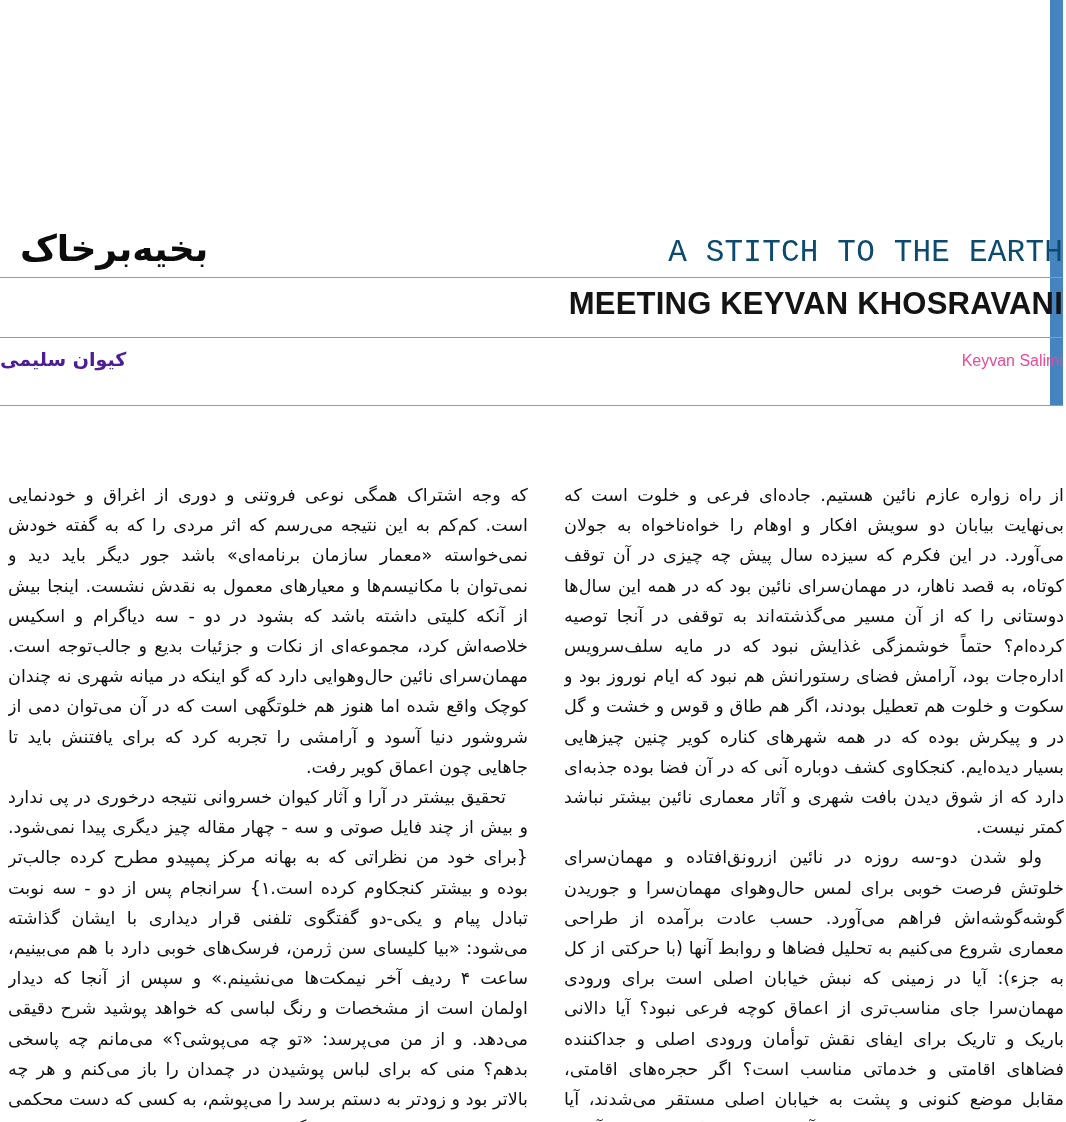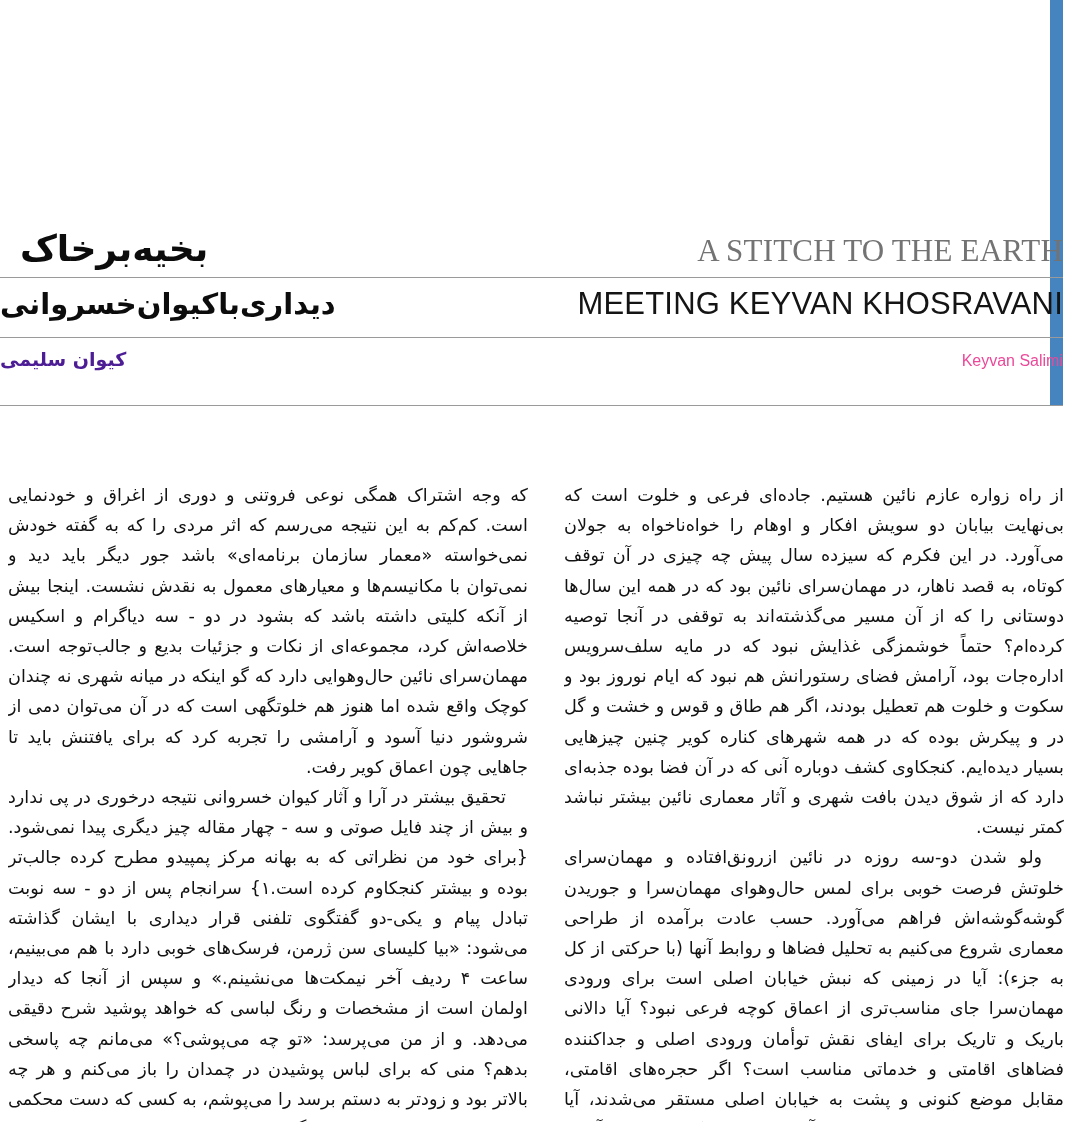--- a/index.html
+++ b/index.html
@@ -71,34 +71,34 @@
     display: flex;
     align-items: baseline;
     justify-content: space-between;
   }
 
   .row-main  { top: 0px;   height: 49px; }
   .row-sub   { top: 58px;  height: 51px; }
   .row-byline{ top: 120px; height: 57px; }
 
   .en-main {
-    font-family: Liberation Serif, serif;
+    font-family: Liberation Mono, monospace;
     font-size: 31px;
     font-weight: 400;
     letter-spacing: 0.2px;
-    color: #737373;
+    color: #0c4a6e;
     direction: ltr;
     text-align: center;
     white-space: nowrap;
     padding-left: 8px;
   }
   .en-sub {
     font-family: "Liberation Sans", sans-serif;
     font-size: 31px;
-    font-weight: 400;
+    font-weight: 700;
     letter-spacing: 0.2px;
     color: #141414;
     direction: ltr;
     text-align: left;
     white-space: nowrap;
     padding-left: 8px;
   }
   .en-byline {
     font-family: "Liberation Sans", sans-serif;
     font-size: 16px;
@@ -201,21 +201,20 @@
     <div class="rule r2" style="background: rgb(154, 154, 154);"></div>
     <div class="rule r3" style="background: rgb(154, 154, 154);"></div>
 
     <div class="title-row row-main">
       <div class="en-main">A STITCH TO THE EARTH</div>
       <div class="fa-main">بخیه‌برخاک</div>
     </div>
 
     <div class="title-row row-sub">
       <div class="en-sub">MEETING KEYVAN KHOSRAVANI</div>
-      <div class="fa-sub">دیداری‌باکیوان‌خسروانی</div>
     </div>
 
     <div class="title-row row-byline">
       <div class="en-byline">Keyvan Salimi</div>
       <div class="fa-byline">کیوان سلیمی</div>
     </div>
 
   </div>
 
   <div id="body-area">

